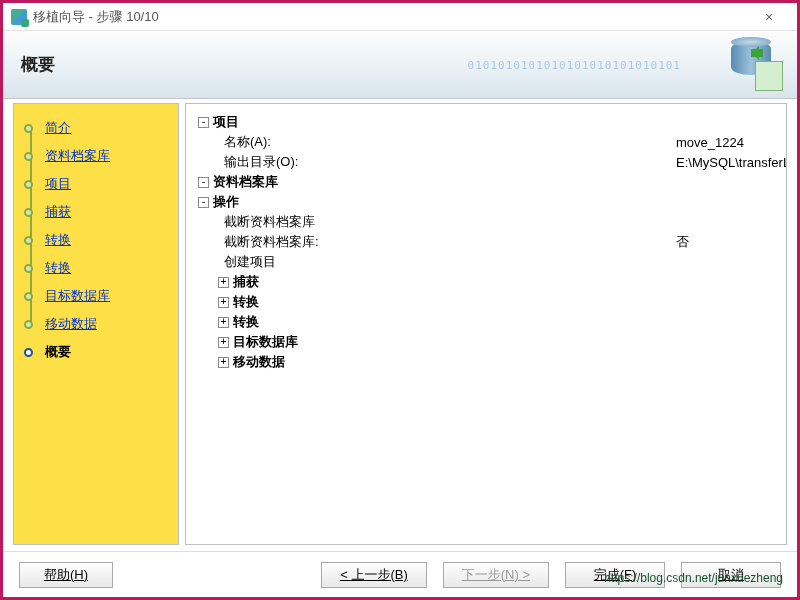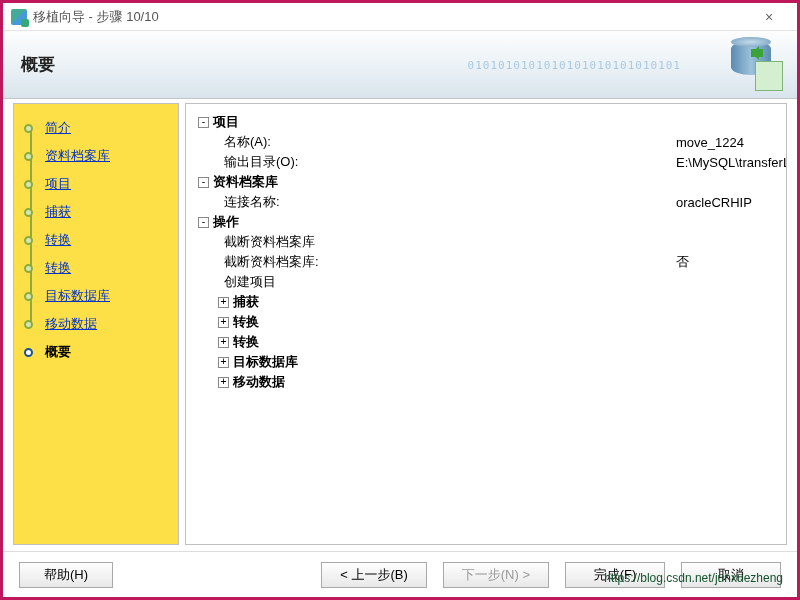--- a/index.html
+++ b/index.html
@@ -33,21 +33,21 @@
 .tree-row { display:flex; align-items:center; min-height:20px; padding:1px 0; }
 .toggle { width:11px; height:11px; border:1px solid #888; display:inline-flex; align-items:center; justify-content:center; font-size:10px; line-height:1; margin-right:4px; cursor:pointer; font-family:monospace;}
 .tree-indent-0 { padding-left: 2px; }
 .tree-indent-1 { padding-left: 28px; }
 .tree-indent-1b { padding-left: 22px; }
 .node-label { font-weight:bold; }
 .leaf-label { }
 .leaf-value { position:absolute; left:490px; }
 .content { position:relative; }
 .buttonbar { height:46px; border-top:1px solid #ddd; display:flex; align-items:center; padding:0 16px; gap:16px; }
-.btn { height:26px; border:1px solid #a9a9a9; background:linear-gradient(#fefefe,#e8e8e8); padding:0 18px; font-size:13px; cursor:pointer; display:inline-flex; align-items:center; justify-content:center; min-width:100px;}
+.btn { height:26px; border:1px solid #a9a9a9; background:linear-gradient(#fefefe,#e8e8e8); padding:0 18px; font-size:13px; cursor:pointer; display:inline-flex; align-items:center; justify-content:center; min-width:100px;text-decoration:underline;}
 .btn.disabled { color:#999; cursor:default; }
 .spacer-flex { flex:1; }
 .btn.help { min-width:94px; }
 .watermark { position:absolute; right:14px; bottom:12px; color:#14532d; font-size:12px; pointer-events:none;}
 </style>
 </head>
 <body>
 
 <div class="window">
 
@@ -128,24 +128,20 @@
         </div>
       <div class="tree-row tree-indent-1">
           <span class="leaf-label">输出目录(O):</span>
           <span class="leaf-value">E:\MySQL\transferLog\1224</span>
         </div>
 
       <div class="tree-row tree-indent-0">
           <span class="toggle">-</span>
           <span class="node-label">资料档案库</span>
         </div>
-      <div class="tree-row tree-indent-1">
-          <span class="leaf-label">连接名称:</span>
-          <span class="leaf-value">oracleCRHIP</span>
-        </div>
 
       <div class="tree-row tree-indent-0">
           <span class="toggle">-</span>
           <span class="node-label">操作</span>
         </div>
       <div class="tree-row tree-indent-1">
           <span class="leaf-label">截断资料档案库</span>
         </div>
       <div class="tree-row tree-indent-1">
           <span class="leaf-label">截断资料档案库:</span>

